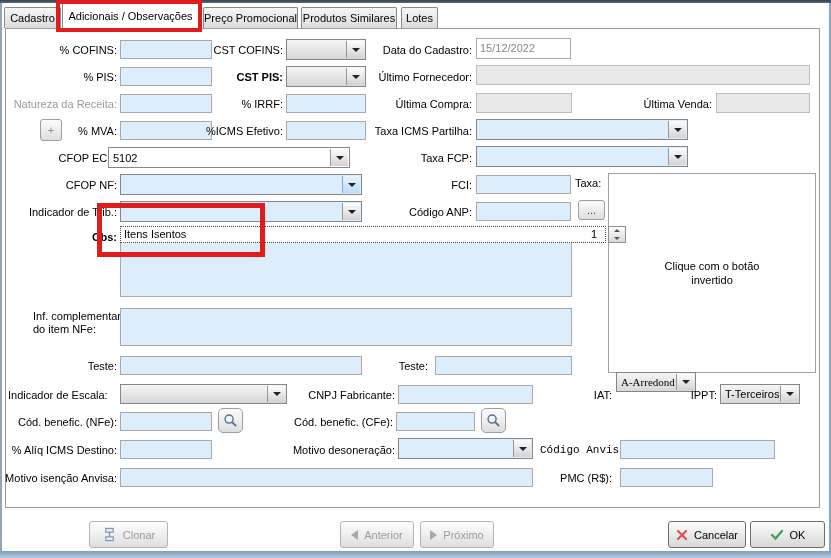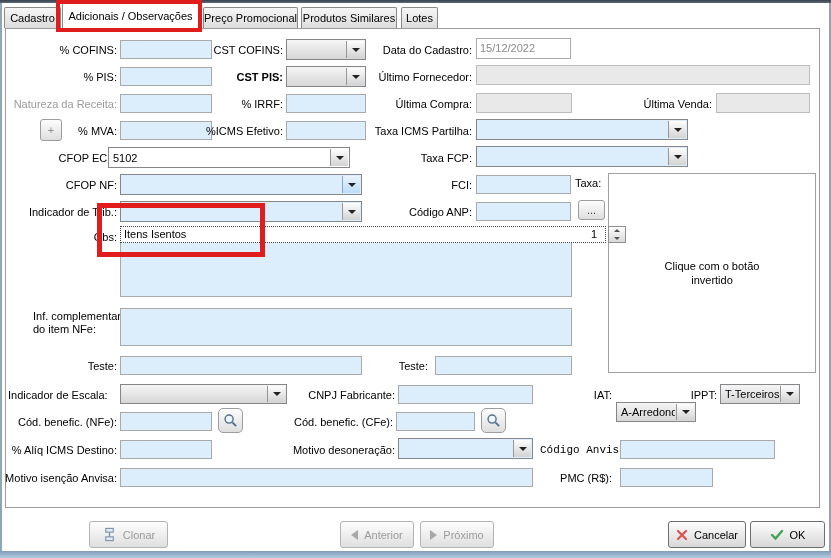--- a/index.html
+++ b/index.html
@@ -155,21 +155,21 @@
   <div class="lbl" style="left:8px;top:205px;width:109px;">Indicador de Trib.:</div>
   <div class="combo" style="left:120px;top:201px;width:242px;height:21px;">
     <span class="cara">
         <span class="tri"></span>
       </span>
   </div>
   <div class="lbl" style="left:363px;top:205px;width:109px;">Código ANP:</div>
   <div class="inp" style="left:476px;top:202px;width:95px;height:19px;"></div>
   <div class="smallbtn" style="left:578px;top:200px;width:27px;height:20px;color:#444;">...</div>
 
-  <div class="lbl" style="left:8px;top:230px;width:109px;">Obs:</div>
+  <div class="lbl" style="left:8px;top:230px;width:109px;font-weight:bold;">Obs:</div>
   <div class="ta" style="left:120px;top:226px;width:452px;height:71px;"></div>
   <div class="obsrow" style="left:120px;top:226px;width:486px;height:17px;">
     <span>Itens Isentos</span>
     <span class="obscount">1</span>
   </div>
   <div class="spin" style="left:608px;top:226px;width:18px;height:17px;">
     <span class="u">
         <span class="tri-up"></span>
       </span>
     <span class="d">
@@ -188,21 +188,21 @@
 
   <div class="lbl" style="left:8px;top:388px;width:95px;">Indicador de Escala:</div>
   <div class="combo gray" style="left:120px;top:384px;width:167px;height:20px;">
     <span class="cara">
         <span class="tri"></span>
       </span>
   </div>
   <div class="lbl" style="left:285px;top:388px;width:110px;">CNPJ Fabricante:</div>
   <div class="inp" style="left:398px;top:385px;width:135px;height:19px;"></div>
   <div class="lbl" style="left:575px;top:388px;width:37px;">IAT:</div>
-  <div class="combo gray" style="left:616px;top:402px;width:80px;height:20px;">
+  <div class="combo gray" style="left:616px;top:372px;width:80px;height:20px;font-family:Liberation Serif, serif;">
     <span class="cval">A-Arredond</span>
     <span class="cara">
         <span class="tri"></span>
       </span>
   </div>
   <div class="lbl" style="left:688px;top:388px;width:29px;">IPPT:</div>
   <div class="combo gray" style="left:720px;top:384px;width:80px;height:20px;">
     <span class="cval">T-Terceiros</span>
     <span class="cara">
         <span class="tri"></span>

